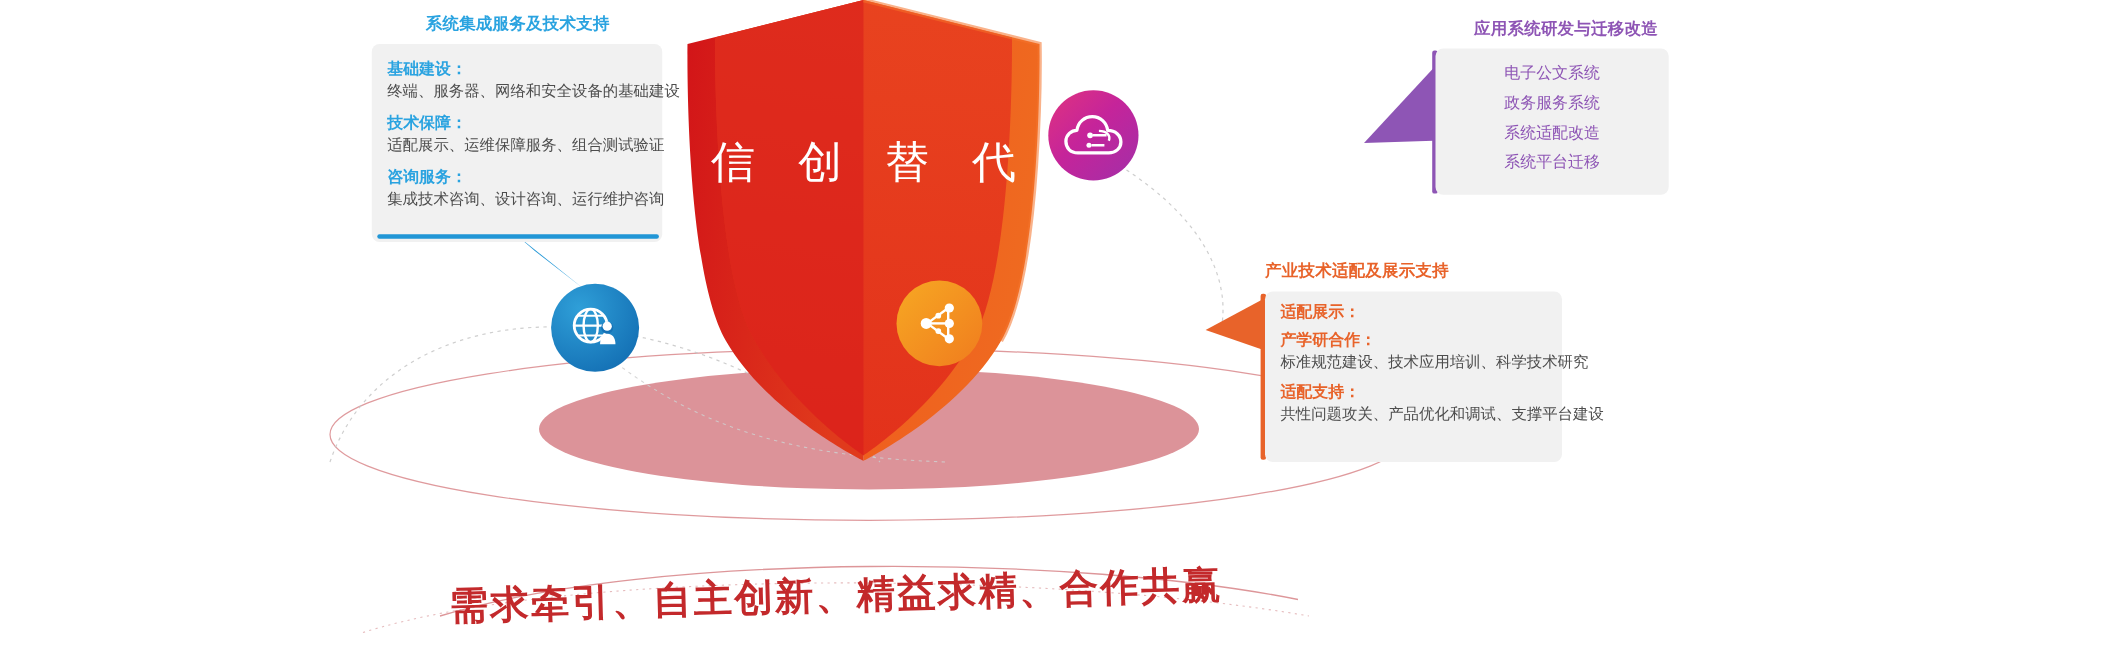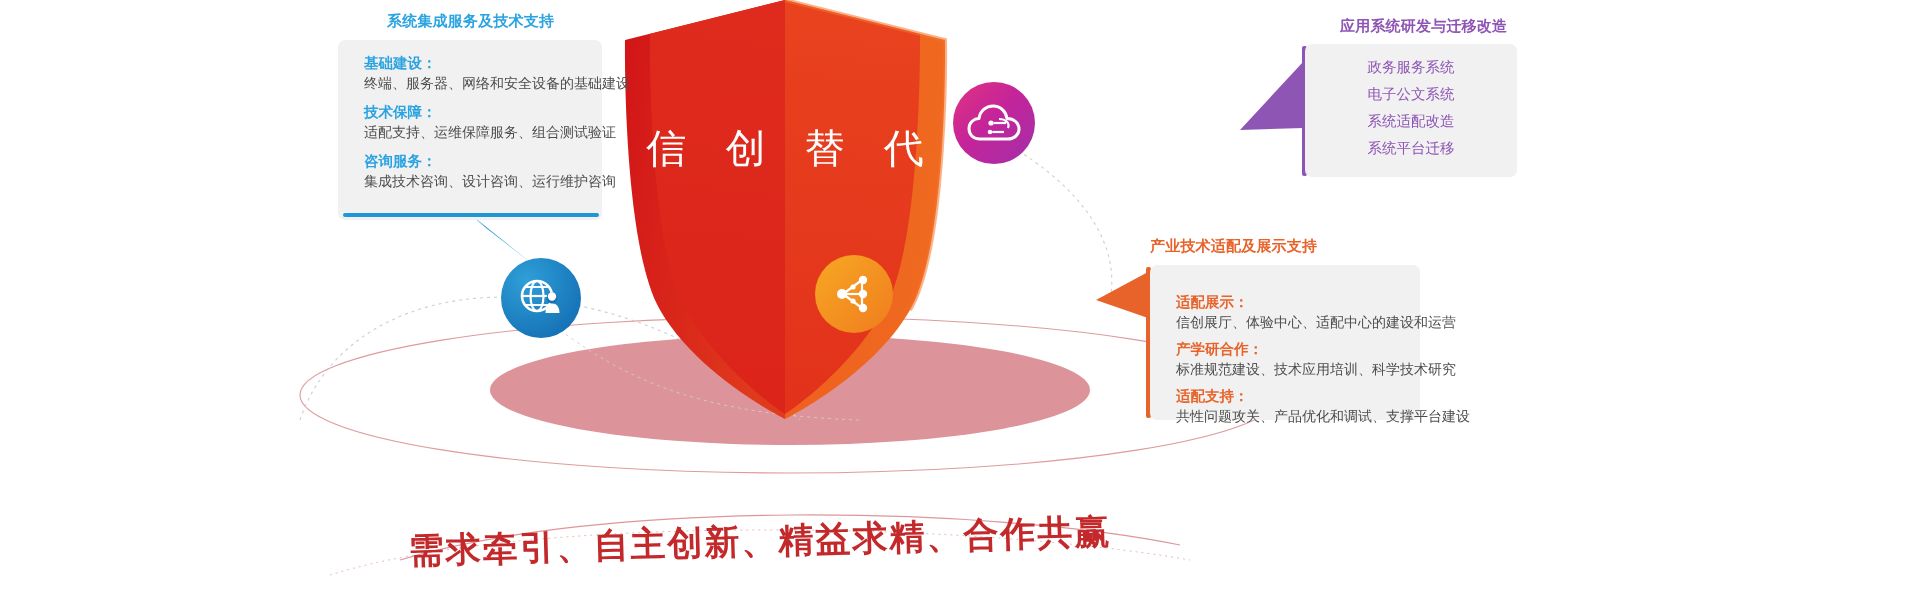--- a/index.html
+++ b/index.html
@@ -15,42 +15,42 @@
 
   
   .panel{
     position:absolute;background:#f1f1f1;border-radius:7px;
     box-sizing:border-box;
   }
   .panel-title{
     position:absolute;font-size:15px;font-weight:bold;white-space:nowrap;
     letter-spacing:.2px;
   }
-  .ent{margin:0 0 9px 12px;}
+  .ent{margin:0 0 9px 0;}
   .ent:last-child{margin-bottom:0;}
   .ent-h{font-size:14.5px;font-weight:bold;line-height:19px;margin-bottom:2px;}
   .ent-b{font-size:14px;color:#4d4d4d;line-height:19px;white-space:nowrap;font-family:Liberation Mono, monospace;}
 
   
   #p-integration{left:338px;top:40px;width:264px;height:180px;}
   #p-integration .inner{padding:14px 0 0 14px;}
   #t-integration{left:340px;top:12px;color:#2aa3e0;margin-left:47px;}
   #p-integration .ent-h{color:#2aa3e0;}
   .blue-underline{position:absolute;left:343px;top:213px;width:256px;height:4px;background:#2196d6;border-radius:2px;}
 
   
   #p-app{left:1305px;top:44px;width:212px;height:133px;}
   #t-app{left:1340px;top:17px;color:#8e55b5;}
   .plist{padding:10px 0 0 0;text-align:center;}
   .plist div{font-size:14.5px;color:#8e55b5;line-height:27px;}
   .purple-bar{position:absolute;left:1302px;top:46px;width:5px;height:130px;background:#8e55b5;border-radius:2px;}
 
   
   #p-industry{left:1150px;top:265px;width:270px;height:155px;}
-  #p-industry .inner{padding:28px 0 0 14px;}
+  #p-industry .inner{padding:10px 0 0 14px;}
   #t-industry{left:1150px;top:237px;color:#e8632a;}
   #p-industry .ent-h{color:#e8632a;}
   #p-industry .ent{margin-bottom:7px;}
   .orange-bar{position:absolute;left:1146px;top:267px;width:5px;height:151px;background:#e8632a;border-radius:2px;}
 
   
   .badge{position:absolute;border-radius:50%;display:flex;align-items:center;justify-content:center;}
   #icon-globe{left:501px;top:258px;width:80px;height:80px;
      background:radial-gradient(circle at 32% 28%,#2f9fd8,#1572b6 78%);}
   #icon-cloud{left:953px;top:82px;width:82px;height:82px;
@@ -134,48 +134,47 @@
 
   <div class="panel-title" id="t-integration">系统集成服务及技术支持</div>
   <div class="panel" id="p-integration">
     <div class="inner">
       <div class="ent">
         <div class="ent-h">基础建设：</div>
         <div class="ent-b">终端、服务器、网络和安全设备的基础建设</div>
       </div>
       <div class="ent">
         <div class="ent-h">技术保障：</div>
-        <div class="ent-b">适配支持、运维保障服务、组合测试验证</div>
+        <div class="ent-b">适配展示、运维保障服务、组合测试验证</div>
       </div>
       <div class="ent">
         <div class="ent-h">咨询服务：</div>
         <div class="ent-b">集成技术咨询、设计咨询、运行维护咨询</div>
       </div>
     </div>
   </div>
   <div class="blue-underline"></div>
 
   <div class="panel-title" id="t-app">应用系统研发与迁移改造</div>
   <div class="purple-bar"></div>
   <div class="panel" id="p-app">
     <div class="plist">
+      <div>电子公文系统</div>
       <div>政务服务系统</div>
-      <div>电子公文系统</div>
       <div>系统适配改造</div>
       <div>系统平台迁移</div>
     </div>
   </div>
 
   <div class="panel-title" id="t-industry">产业技术适配及展示支持</div>
   <div class="orange-bar"></div>
   <div class="panel" id="p-industry">
     <div class="inner">
       <div class="ent">
         <div class="ent-h">适配展示：</div>
-        <div class="ent-b">信创展厅、体验中心、适配中心的建设和运营</div>
       </div>
       <div class="ent">
         <div class="ent-h">产学研合作：</div>
         <div class="ent-b">标准规范建设、技术应用培训、科学技术研究</div>
       </div>
       <div class="ent">
         <div class="ent-h">适配支持：</div>
         <div class="ent-b">共性问题攻关、产品优化和调试、支撑平台建设</div>
       </div>
     </div>

